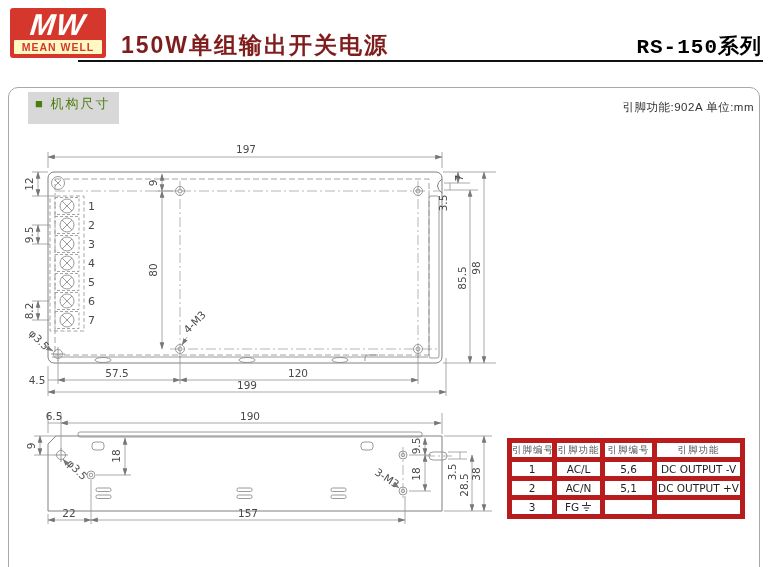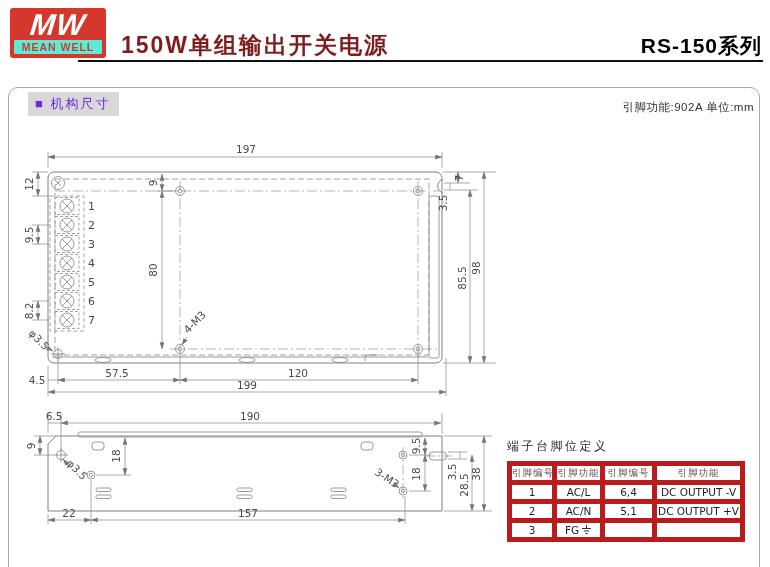--- a/index.html
+++ b/index.html
@@ -10,43 +10,43 @@
   
   .logo{
     position:absolute;left:10px;top:8px;width:96px;height:50px;
     background:#d6372c;border-radius:3px;box-sizing:border-box;padding-top:2px;
   }
   .logo-mw{
     color:#ffffff;font-weight:bold;font-style:italic;font-size:30px;
     text-align:center;line-height:30px;letter-spacing:1px;transform:skewX(-6deg);
   }
   .logo-band{
-    position:absolute;left:4px;right:4px;bottom:4px;height:14px;background:#5eead4;
+    position:absolute;left:4px;right:4px;bottom:4px;height:14px;background:#fef9c3;
     color:#d6372c;font-weight:bold;font-size:10.5px;text-align:center;line-height:14px;
     letter-spacing:1px;border-radius:1px;
   }
   .page-title{
     position:absolute;left:121px;top:30px;font-size:23px;font-weight:bold;color:#7f1d1d;
     letter-spacing:2px;white-space:nowrap;
   }
   .page-series{
     position:absolute;right:8px;top:32px;font-size:21px;font-weight:bold;color:#000;
-    letter-spacing:1px;white-space:nowrap;
+    letter-spacing:1px;white-space:nowrap;font-family:Liberation Mono, monospace;
   }
   .title-rule{
     position:absolute;left:78px;top:60px;width:685px;height:2px;background:#111;
   }
   
   .frame{
     position:absolute;left:8px;top:87px;width:752px;height:500px;
     border:1.5px solid #a8a8a8;border-radius:10px;box-sizing:border-box;background:#fff;
   }
   .section-label{
-    position:absolute;left:28px;top:92px;background:#d8d8d8;color:#6d28d9;
-    font-size:13px;padding:3px 9px 3px 7px;letter-spacing:2px;white-space:nowrap;
+    position:absolute;left:28px;top:92px;background:#d8d8d8;color:#4d7c0f;
+    font-size:13px;padding:3px 9px 11px 7px;letter-spacing:2px;white-space:nowrap;
   }
   .case-info{
     position:absolute;right:16px;top:100px;font-size:11.5px;color:#333;
     letter-spacing:0.5px;white-space:nowrap;
   }
   
   svg.draw{position:absolute;left:0;top:0;}
   .cl{stroke:#808080;stroke-width:1;fill:none;}
   .cl2{stroke:#8f8f8f;stroke-width:0.9;fill:none;}
   .dl{stroke:#949494;stroke-width:0.8;fill:none;}
@@ -326,39 +326,38 @@
       <line class="dl" x1="472" y1="455" x2="472" y2="511" marker-start="url(#mas)" marker-end="url(#ma)"></line>
       <text class="txt" text-anchor="middle" x="468" y="485" transform="rotate(-90 468 485)">28.5</text>
       <line class="dl" x1="444" y1="436" x2="492" y2="436"></line>
       <line class="dl" x1="484" y1="436" x2="484" y2="511" marker-start="url(#mas)" marker-end="url(#ma)"></line>
       <text class="txt" text-anchor="middle" x="480" y="474" transform="rotate(-90 480 474)">38</text>
     </g>
   </g>
 </svg>
 
 <div class="pin-table-wrap">
-  <div class="pin-table-title">端子台脚位定义</div>
   <table class="pins">
     <colgroup>
         <col style="width:45px">
         <col style="width:48px">
         <col style="width:52px">
         <col style="width:88px">
       </colgroup>
     <tbody>
         <tr>
       <th>引脚编号</th>
       <th>引脚功能</th>
       <th>引脚编号</th>
       <th>引脚功能</th>
     </tr>
     <tr>
       <td>1</td>
       <td>AC/L</td>
-      <td>6,4</td>
+      <td>5,6</td>
       <td>DC OUTPUT -V</td>
     </tr>
     <tr>
       <td>2</td>
       <td>AC/N</td>
       <td>5,1</td>
       <td>DC OUTPUT +V</td>
     </tr>
     <tr>
       <td>3</td>

